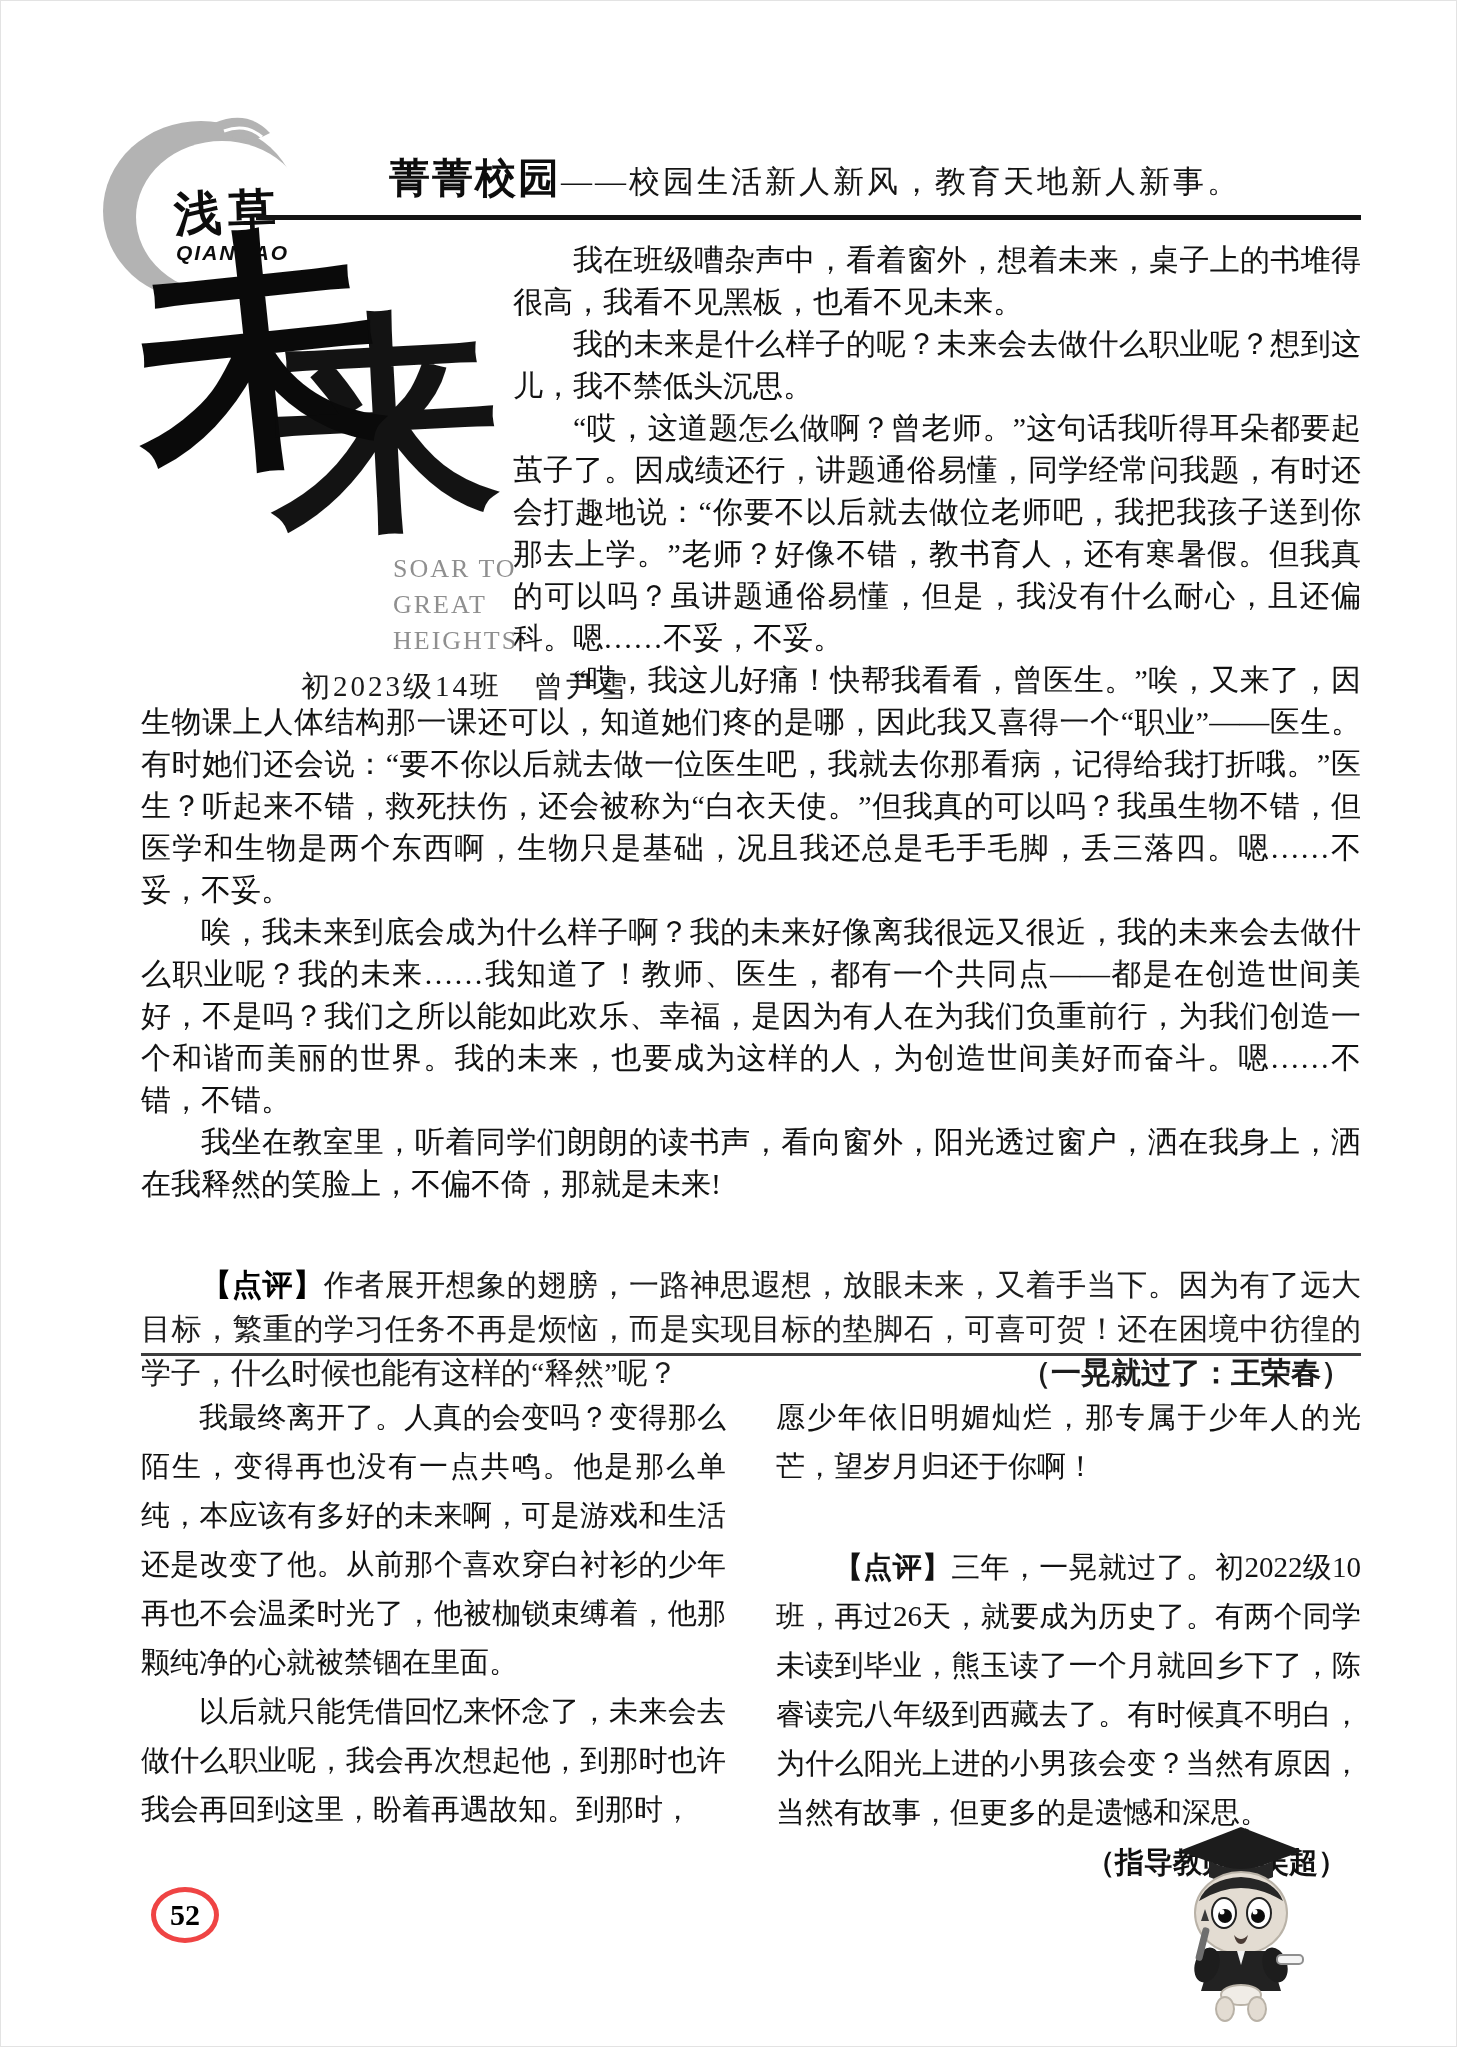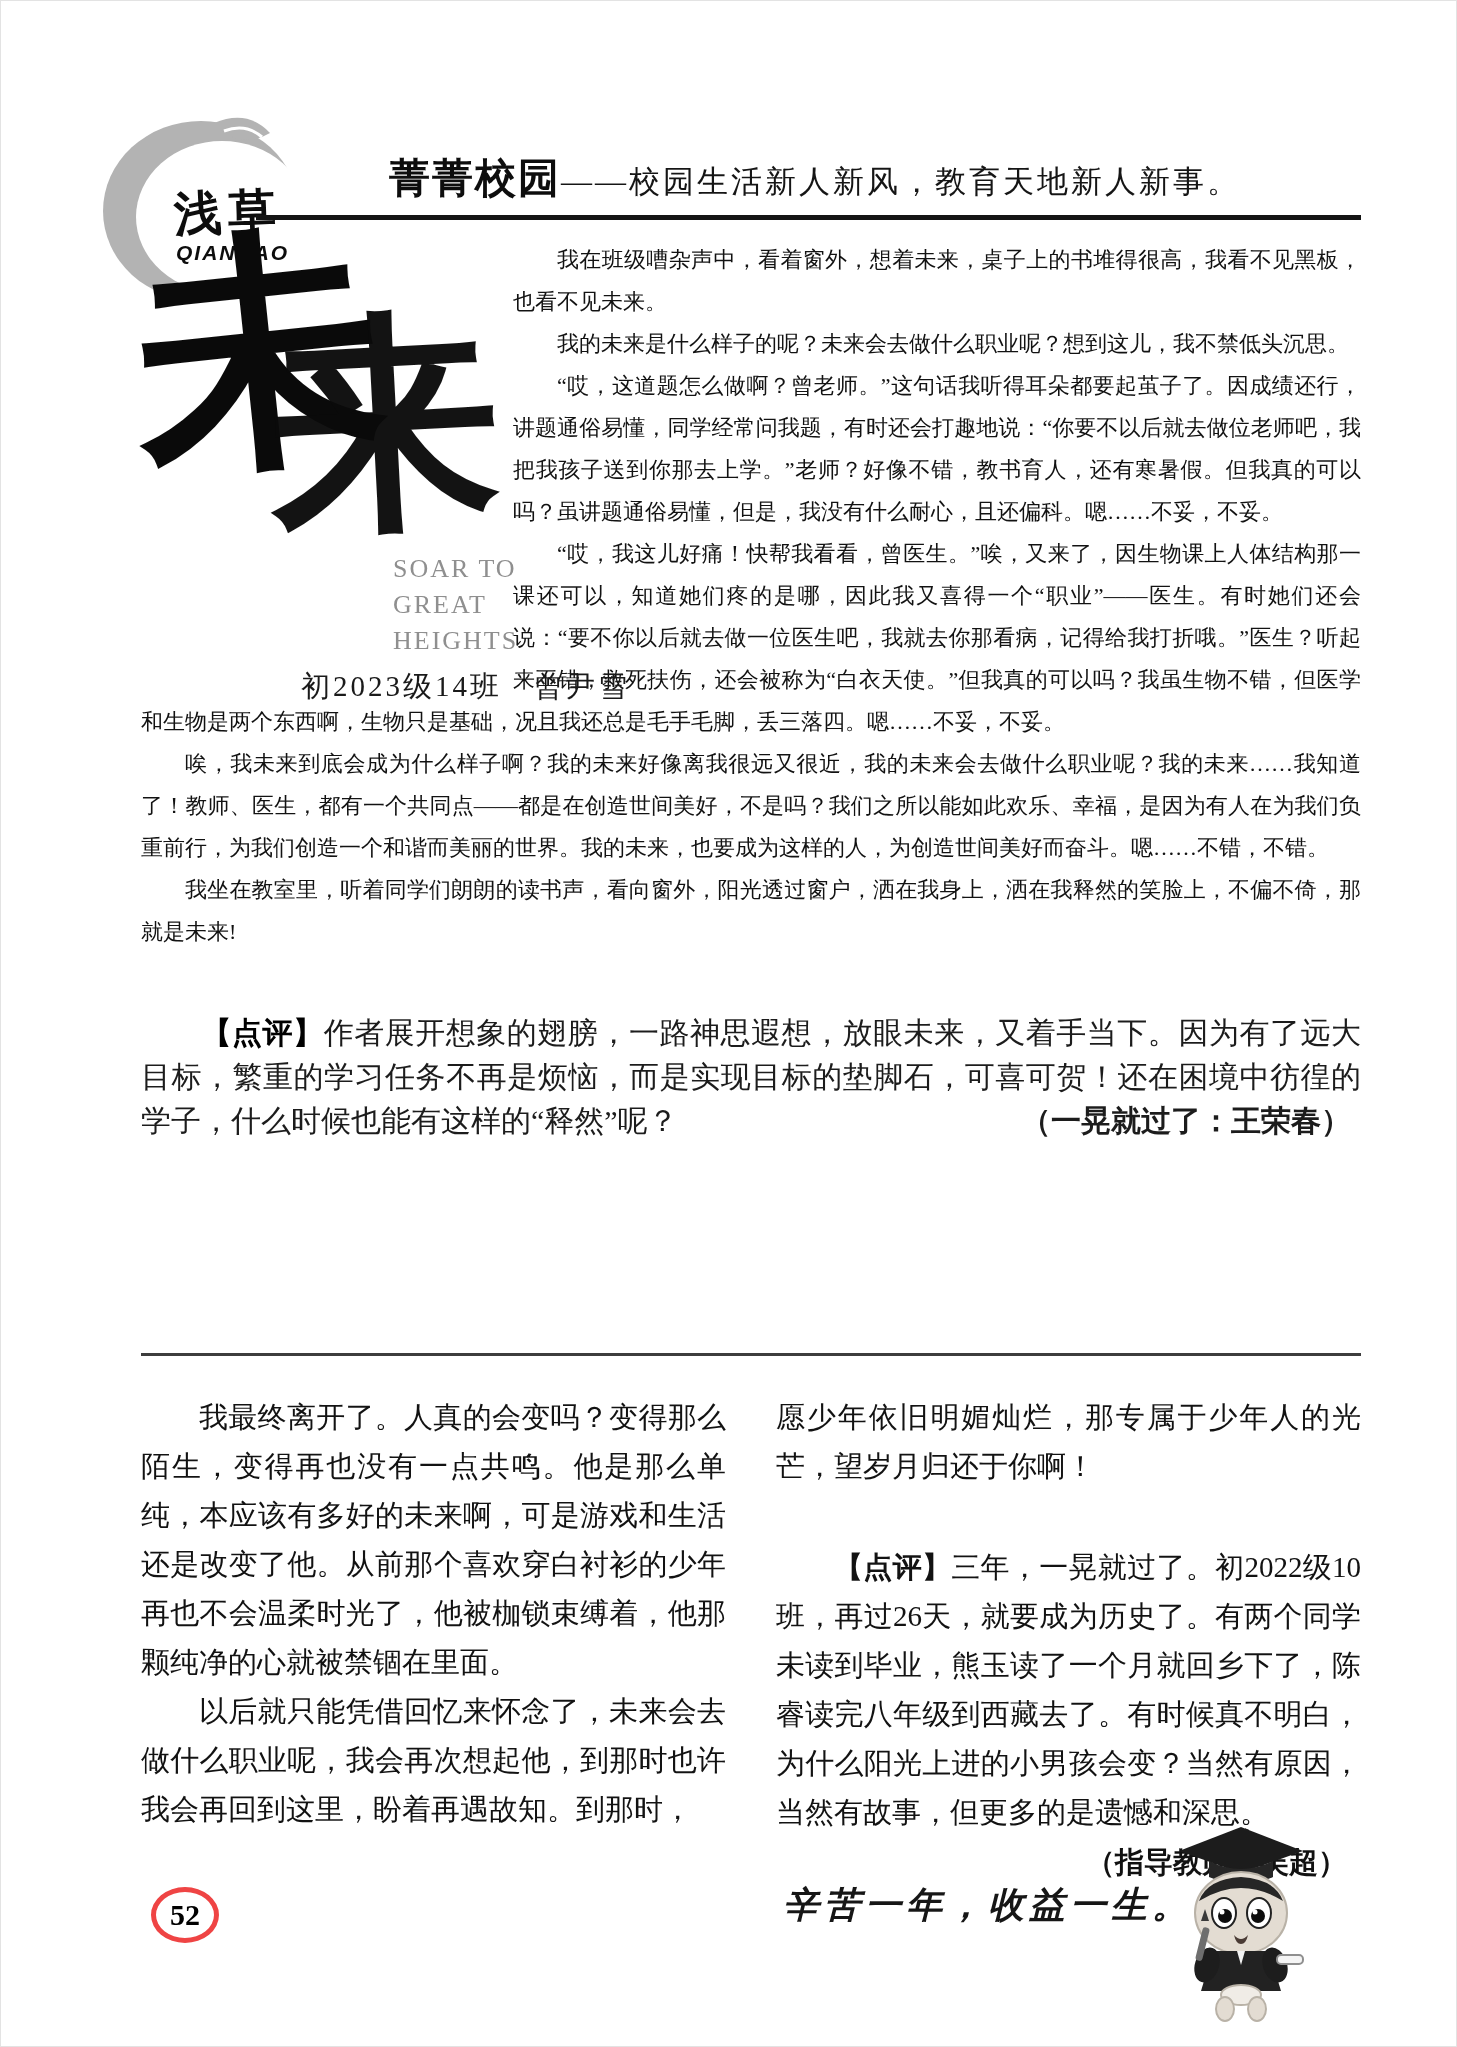--- a/index.html
+++ b/index.html
@@ -22,21 +22,21 @@
   
   .article1{position:absolute;left:140px;top:238px;width:1220px;}
   .calli-float{float:left;width:372px;height:460px;position:relative;}
   .calli-char{position:absolute;font-weight:900;color:#0a0a0a;line-height:1;
     font-family:"DejaVu Serif","Liberation Serif",serif;}
   .calli-wei{left:-8px;top:-14px;font-size:250px;transform:rotate(-6deg);}
   .calli-lai{left:128px;top:68px;font-size:230px;transform:rotate(-3deg);opacity:.96;}
   .calli-en{position:absolute;left:252px;top:312px;color:#8f8f8f;font-size:26px;line-height:36px;
     letter-spacing:2px;font-family:"Liberation Serif","DejaVu Serif",serif;}
   .calli-byline{position:absolute;left:160px;top:428px;font-size:29px;letter-spacing:3px;color:#1a1a1a;white-space:nowrap;}
-  .article1 p.body-p{margin:0;font-size:22px;line-height:42px;text-align:justify;text-indent:2em;color:#121212;}
+  .article1 p.body-p{margin:0;font-size:30px;line-height:42px;text-align:justify;text-indent:2em;color:#121212;}
   
   .comment{margin-top:58px;font-size:30px;line-height:44px;text-align:justify;color:#1c1c1c;}
   .comment .label{font-weight:700;color:#000;}
   .credit1{display:block;text-align:right;margin-top:-44px;padding-right:10px;font-weight:700;white-space:nowrap;}
   
   .section-divider{position:absolute;left:140px;top:1352px;width:1220px;height:3px;background:#3d3d3d;}
   
   .columns{position:absolute;left:140px;top:1392px;width:1220px;display:flex;gap:50px;}
   .col{width:585px;}
   .col p{margin:0;font-size:29px;line-height:49px;text-align:justify;text-indent:2em;color:#121212;}
@@ -103,21 +103,20 @@
     </div>
     <div class="col">
       <p class="cont">愿少年依旧明媚灿烂，那专属于少年人的光芒，望岁月归还于你啊！</p>
       <div class="col-spacer"></div>
       <p><span class="label" style="font-weight:700;">【点评】</span><span>三年，一晃就过了。初2022级10班，再过26天，就要成为历史了。有两个同学未读到毕业，熊玉读了一个月就回乡下了，陈睿读完八年级到西藏去了。有时候真不明白，为什么阳光上进的小男孩会变？当然有原因，当然有故事，但更多的是遗憾和深思。</span></p>
       <span class="credit2">（指导教师：吴超）</span>
     </div>
   </div>
 
   <div class="page-badge">52</div>
-  <div class="motto">辛苦一年，收益一生。</div>
 
   <div class="mascot">
     <svg width="165" height="215" viewBox="0 0 165 215">
 
       <line x1="96" y1="20" x2="82" y2="62" stroke="#2a2a2a" stroke-width="4"></line>
       <rect x="77" y="58" width="10" height="14" rx="3" fill="#3a3a3a"></rect>
 
       <polygon points="28,42 90,18 152,42 90,64" fill="#1c1c1c"></polygon>
       <path d="M58,52 q32,16 64,0 l0,16 q-32,14 -64,0 z" fill="#262626"></path>
 

